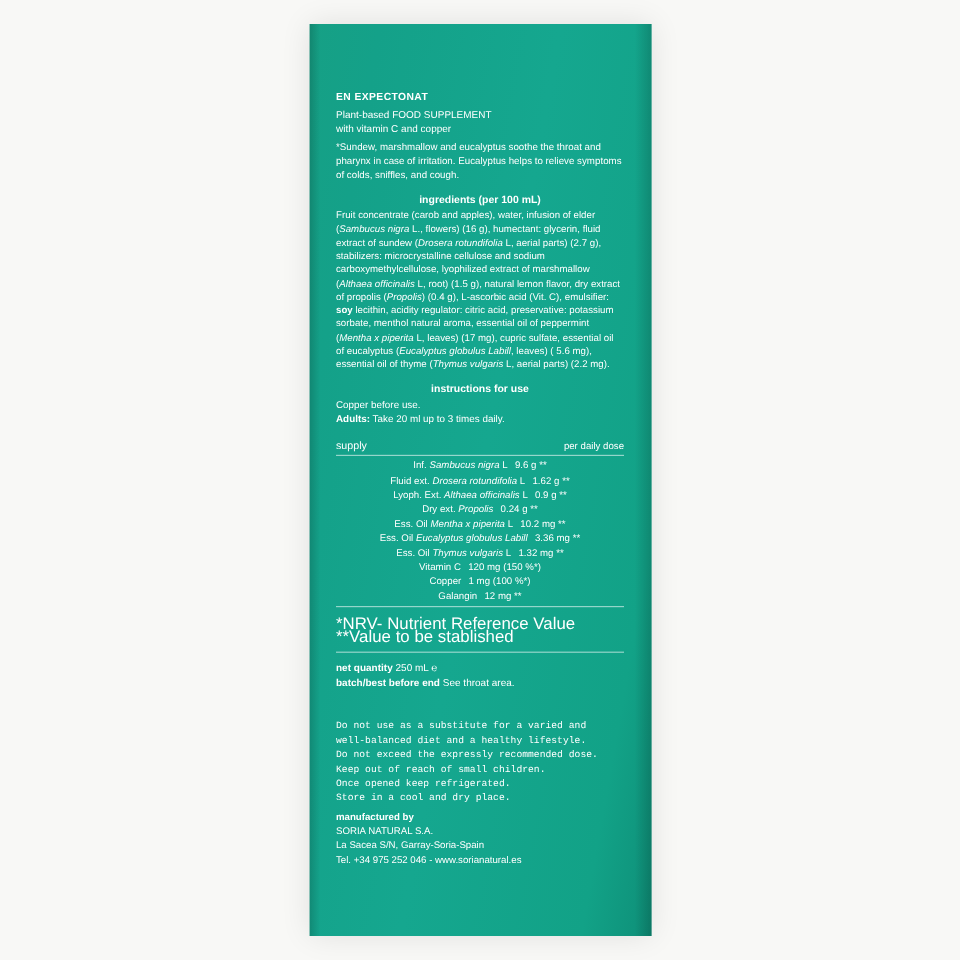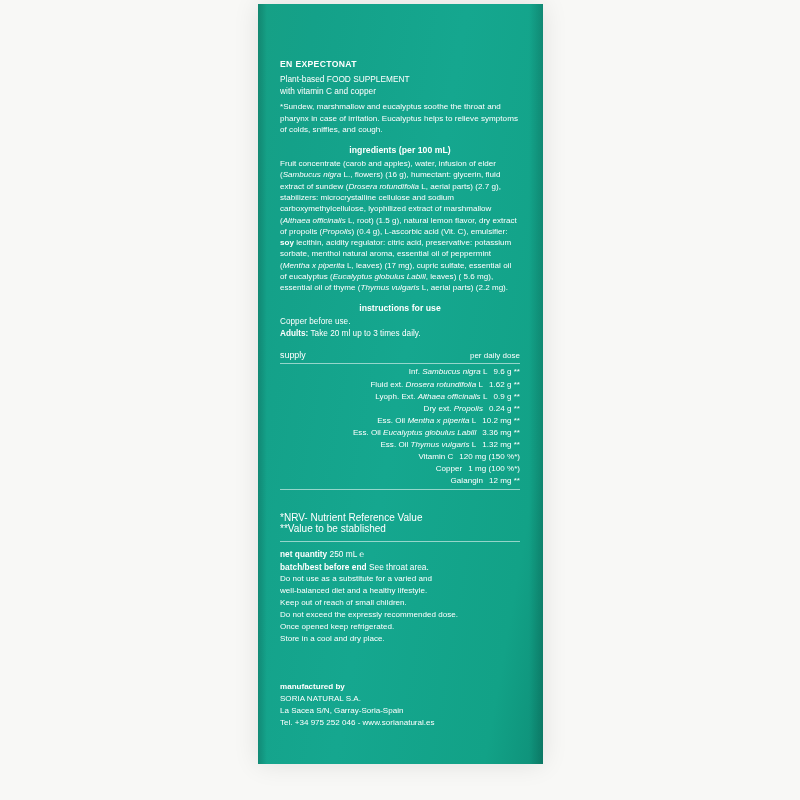--- a/index.html
+++ b/index.html
@@ -14,21 +14,21 @@
     position: relative;
     width: 800px;
     height: 800px;
     background: #f8f8f6;
     overflow: hidden;
   }
   
   #package {
     position: absolute;
     left: 258px;
-    top: 4px;
+    top: 20px;
     width: 285px;
     height: 760px;
     background: linear-gradient(100deg, #16a085 0%, #14a189 14%, #15a78f 50%, #12a287 86%, #0e8f78 100%);
     box-shadow: 0 0 24px rgba(0,0,0,0.10);
   }
   #package::before {
     content: "";
     position: absolute;
     left: 0; top: 0; bottom: 0;
     width: 9px;
@@ -94,49 +94,48 @@
   .supply-title { font-weight: normal; font-size: 8.9px; }
   .supply-sub { font-size: 8.0px; }
   .rule {
     height: 1px;
     background: rgba(255,255,255,0.55);
     margin-top: 2px;
     margin-bottom: 2px;
   }
   .srow {
     display: flex;
-    justify-content: flex-end;
+    justify-content: center;
     align-items: baseline;
     font-size: 8.05px;
     line-height: 12.1px;
   }
   .srow .nm { padding-right: 6px; }
   .srow .vl { white-space: nowrap; }
   .notes {
-    font-size: 10px;
+    font-size: 14px;
     line-height: 11px;
-    margin-top: 22px;
+    margin-top: 8px;
   }
   .rule2 {
     height: 1px;
     background: rgba(255,255,255,0.55);
     margin-top: 7px;
     margin-bottom: 6px;
   }
   .netline { font-size: 8.3px; line-height: 12.4px; }
-  .warnblock { font-size: 8.05px; line-height: 12.0px; margin-top: 0; }
+  .warnblock { font-size: 8.05px; line-height: 12.0px; margin-top: 25px; font-family: Liberation Mono, monospace; }
   .mfg {
     position: absolute;
     left: 22px;
     top: 655px;
     width: 240px;
     color: #ffffff;
     font-size: 8.05px;
     line-height: 12.0px;
-    margin-top: 22px;
   }
   .mfg .h { font-weight: bold; }
 </style>
 </head>
 <body>
 
 <div id="stage">
 
   <div id="package">
 
@@ -222,22 +221,22 @@
         <span>250 mL ℮</span>
       </div>
       <div class="netline">
         <span class="bold">batch/best before end</span>
         <span>See throat area.</span>
       </div>
 
       <div class="warnblock" id="warnings">
           <div>Do not use as a substitute for a varied and</div>
           <div>well-balanced diet and a healthy lifestyle.</div>
+          <div>Do not exceed the expressly recommended dose.</div>
           <div>Keep out of reach of small children.</div>
-          <div>Do not exceed the expressly recommended dose.</div>
           <div>Once opened keep refrigerated.</div>
           <div>Store in a cool and dry place.</div>
         </div>
 
     </div>
 
     <div class="mfg">
       <div class="h">manufactured by</div>
       <div>SORIA NATURAL S.A.</div>
       <div>La Sacea S/N, Garray-Soria-Spain</div>

